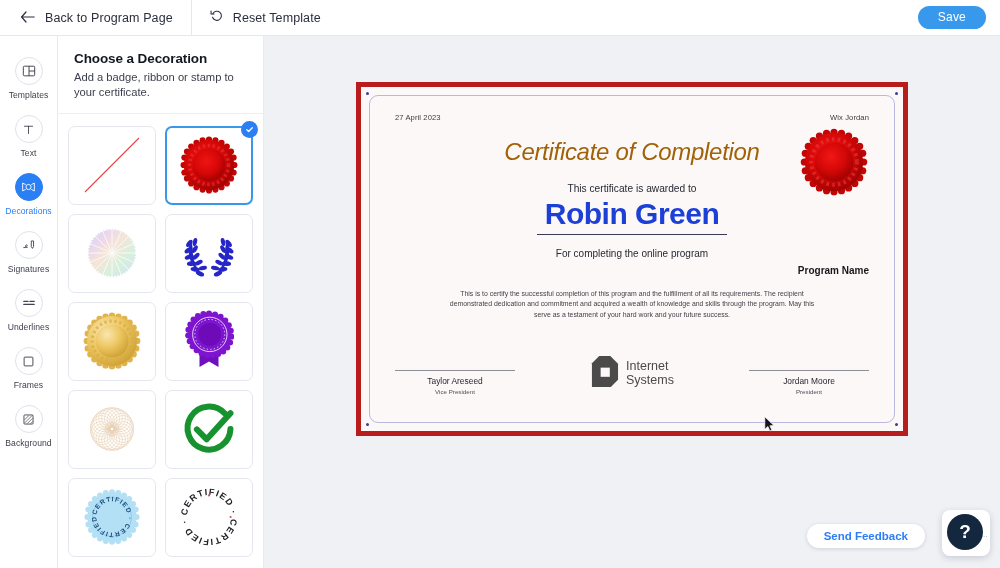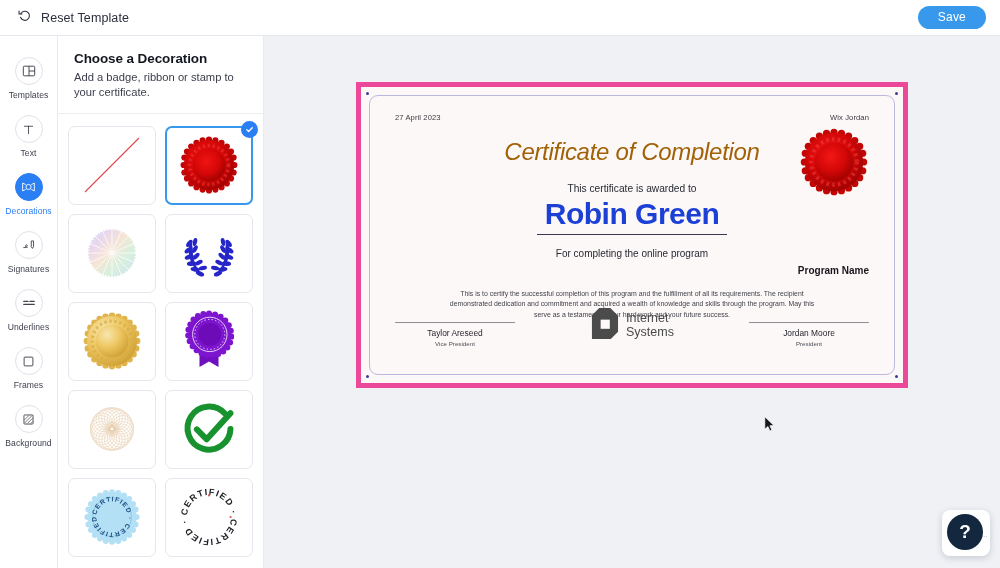--- a/index.html
+++ b/index.html
@@ -79,22 +79,22 @@
     border-radius: 50%; background: #2b7ff5; color: #fff;
     display: flex; align-items: center; justify-content: center; font-size: 9px;
   }
 
   
   .canvas {
     flex: 1 1 auto; background: #eff1f5; position: relative; min-width: 0;
     display: flex; align-items: flex-start; justify-content: center; padding-top: 46px;
   }
   .cert-outer {
-    width: 552px; height: 306px; background: #fdf8f8;
-    border: 5px solid #ec4899; position: relative;
+    width: 552px; height: 354px; background: #fdf8f8;
+    border: 5px solid #b91c1c; position: relative;
   }
   .cert-inner {
     position: absolute; inset: 8px; border: 1.5px solid #b9b9e0; border-radius: 9px;
   }
   .dot { position: absolute; width: 3px; height: 3px; border-radius: 50%; background: #3b3b9e; }
   .dot.tl { top: 5px; left: 5px; } .dot.tr { top: 5px; right: 5px; }
   .dot.bl { bottom: 5px; left: 5px; } .dot.br { bottom: 5px; right: 5px; }
 
   .cert-pad { position: absolute; inset: 0; padding: 26px 34px 0 34px; }
   .cert-row { display: flex; justify-content: space-between; align-items: flex-start; }
@@ -150,20 +150,28 @@
     font-size: 7px; letter-spacing: 0; line-height: 3px; writing-mode: vertical-rl;
   }
   .cursor { position: absolute; left: 500px; top: 380px; pointer-events: none; }
 </style>
 </head>
 <body>
 
 <div id="app">
 
   <div class="topbar">
+    <div class="tb-back">
+      <span>
+        <svg width="15" height="12" viewBox="0 0 15 12">
+            <path d="M6 1L1.6 6 6 11M1.8 6H14.2" stroke="#2b2e3c" stroke-width="1.2" fill="none" stroke-linecap="round" stroke-linejoin="round"></path>
+          </svg>
+      </span>
+      <span class="lbl">Back to Program Page</span>
+    </div>
     <div class="tb-reset">
       <span>
         <svg width="14" height="14" viewBox="0 0 16 16">
             <path d="M3.2 5.4A5.2 5.2 0 1 1 2.9 9.4" stroke="#2b2e3c" stroke-width="1.2" fill="none" stroke-linecap="round"></path>
             <path d="M1.2 2.3v3.4h3.4" stroke="#2b2e3c" stroke-width="1.2" fill="none" stroke-linecap="round" stroke-linejoin="round"></path>
           </svg>
       </span>
       <span class="lbl">Reset Template</span>
     </div>
     <div class="tb-spacer"></div>
@@ -667,19 +675,20 @@
 
         </div>
       </div>
 
       <div class="cursor">
         <svg width="11" height="16" viewBox="0 0 11 16">
             <path d="M0.8 0.7 L0.8 13.3 L3.9 10.5 L5.9 14.9 L7.9 14 L5.9 9.8 L9.9 9.6 Z" fill="#16161c" stroke="#fff" stroke-width=".7"></path>
           </svg>
       </div>
 
+      <div class="feedback">Send Feedback</div>
       <div class="help-card"></div>
       <div class="help-dots">⋮</div>
       <button class="help-btn">?</button>
 
     </div>
   </div>
 </div>
 
 </body></html>

